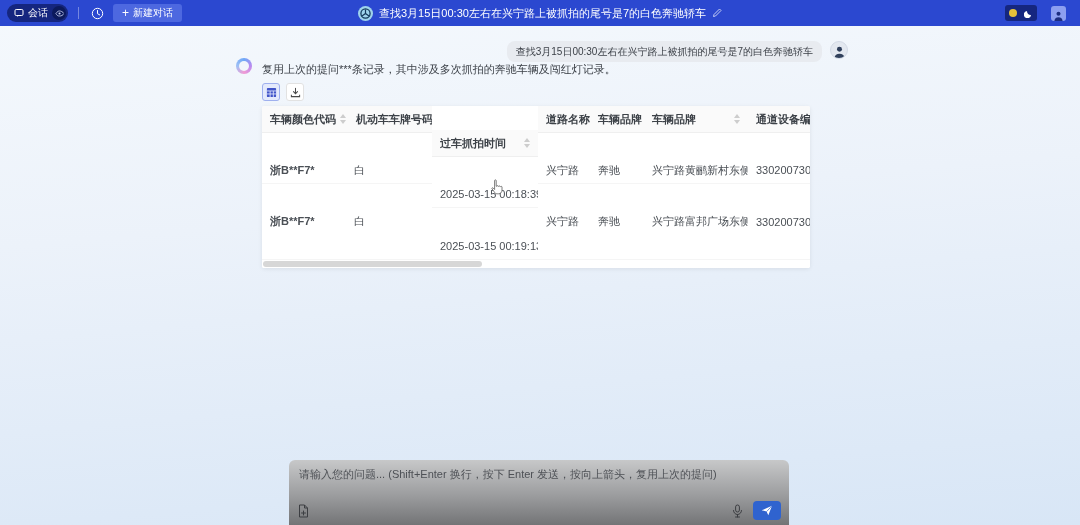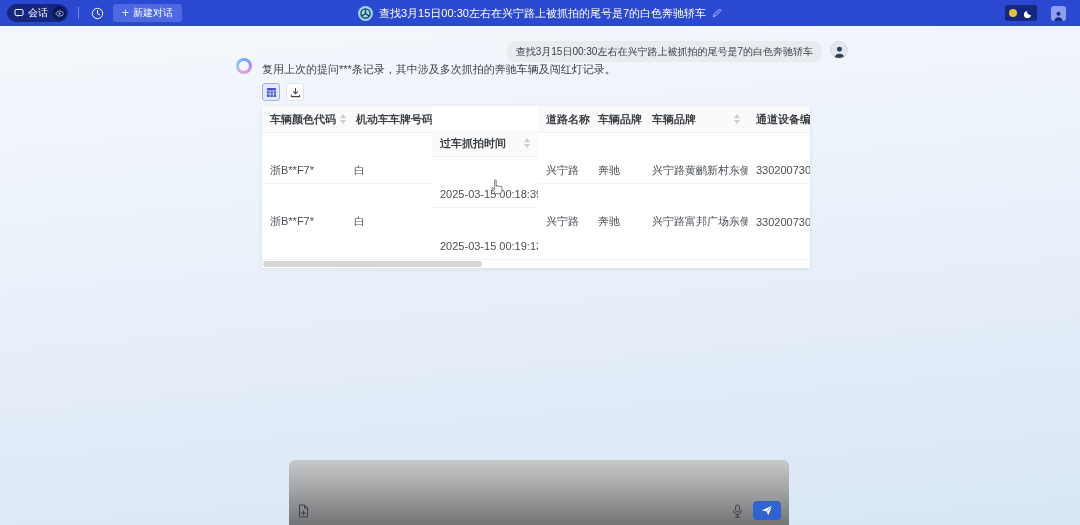--- a/index.html
+++ b/index.html
@@ -57,21 +57,21 @@
   .table-card { position:absolute; left:262px; top:106px; width:548px; background:#fff;
     border-radius:2px; box-shadow:0 1px 4px rgba(0,0,0,.08); overflow:hidden; }
   .t-row { display:flex; width:620px; }
   .t-head .t-cell { background:#fafafa; font-weight:bold; color:#3d4248;
     border-bottom:1px solid #efefef; }
   .t-cell { height:27px; display:flex; align-items:center; padding:0 8px; font-size:11px;
     color:#4a4f55; white-space:nowrap; overflow:hidden; flex-shrink:0;
     border-bottom:1px solid #f5f5f5; }
   .t-head .t-cell { justify-content:space-between; gap:4px; cursor:pointer; }
   .t-body .t-row:last-child .t-cell { border-bottom:none; }
-  .c0{width:84px;} .c1{width:86px;} .c2{width:106px;margin-top:24px;} .c3{width:52px;font-family:Liberation Serif, serif;}
+  .c0{width:84px;font-weight:bold;} .c1{width:86px;} .c2{width:106px;margin-top:24px;} .c3{width:52px;font-family:Liberation Serif, serif;}
   .c4{width:54px;} .c5{width:104px;} .c6{width:134px;}
   .sorter { display:flex; flex-direction:column; gap:2px; align-items:center; }
   .sorter i { width:0; height:0; border-left:3px solid transparent; border-right:3px solid transparent; display:block; }
   .sorter .up { border-bottom:4px solid #cdcdcd; }
   .sorter .dn { border-top:4px solid #cdcdcd; }
   .h-scroll { height:9px; background:#fff; position:relative; border-top:1px solid #f5f5f5; }
   .h-thumb { position:absolute; left:1px; top:1px; height:6px; width:40%;
     background:#d7d7d7; border-radius:3px; cursor:pointer; }
   
   .cursor { position:absolute; left:490px; top:179px; z-index:20; pointer-events:none; }
@@ -251,20 +251,21 @@
   </div>
 </div>
 
 <div class="cursor">
   <svg width="14" height="16" viewBox="0 0 14 16">
     <path d="M4.6 1.6c0-1 1.6-1 1.6 0v5.6l.6.1c0-.8 1.5-.8 1.5 0l.5.1c.1-.7 1.4-.6 1.4.2l.5.1c.2-.6 1.3-.4 1.3.3v3.2c0 2.1-1.4 3.6-3.5 3.6H7.2c-1.5 0-2.3-.7-3-2L2 9.9c-.5-.8.6-1.6 1.2-.9l1.4 1.5z" fill="#ffffff" stroke="#5a5a5a" stroke-width=".8"></path>
   </svg>
 </div>
 
 <div class="composer">
+  <textarea placeholder="请输入您的问题... (Shift+Enter 换行，按下 Enter 发送，按向上箭头，复用上次的提问)" style=""></textarea>
   <div class="composer-bar">
     <div class="icon-btn">
       <svg width="13" height="14" viewBox="0 0 13 14">
           <path d="M2.5 1h5l3 3v9h-8z" fill="none" stroke="#3c3e42" stroke-width="1"></path>
           <path d="M7.5 1v3h3" fill="none" stroke="#3c3e42" stroke-width="1"></path>
           <path d="M6.5 7v4M4.5 9h4" stroke="#3c3e42" stroke-width="1" stroke-linecap="round"></path>
         </svg>
     </div>
     <div class="spacer"></div>
     <div class="icon-btn">

